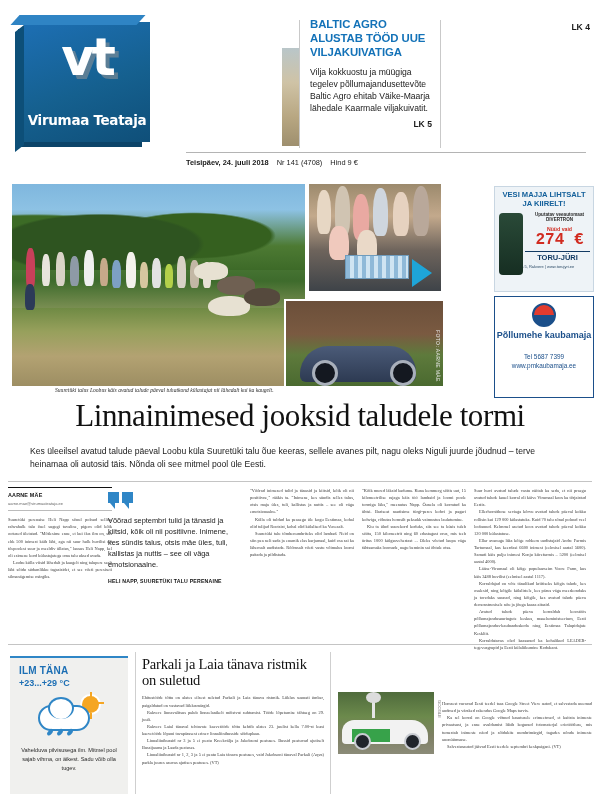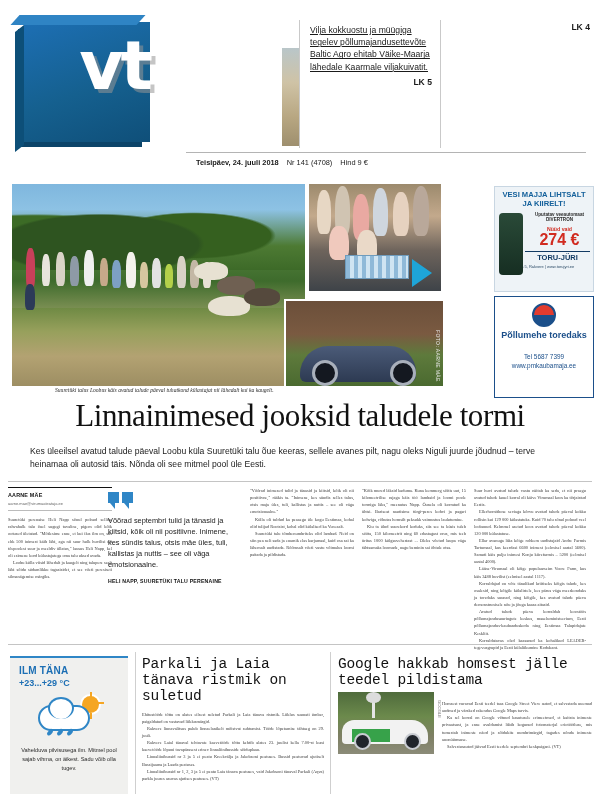--- a/index.html
+++ b/index.html
@@ -16,48 +16,48 @@
   
   .masthead{position:absolute;left:0;top:0;width:600px;height:160px;}
   .logo-wrap{position:absolute;left:14px;top:14px;width:152px;height:140px;}
   .cube{position:absolute;left:10px;top:8px;width:126px;height:120px;
         background:linear-gradient(160deg,#1d6fb4 0%,#15608f 55%,#0f4f79 100%);
         box-shadow: -7px 6px 0 -1px #0c4469;}
   .cube:before{content:"";position:absolute;left:-9px;top:-7px;width:126px;height:10px;
         background:#2f84c4;transform:skewX(-42deg);}
   .cube:after{content:"";position:absolute;left:-9px;top:3px;width:9px;height:120px;
         background:#0d4f78;transform:skewY(-38deg);transform-origin:top right;}
-  .cube-vt{position:absolute;left:0;right:0;top:10px;text-align:right;
-        font-family:"DejaVu Sans",sans-serif;font-weight:bold;font-size:68px;
+  .cube-vt{position:absolute;left:0;right:0;top:10px;text-align:center;
+        font-family:"DejaVu Sans",sans-serif;font-weight:bold;font-size:51px;
         color:#fff;letter-spacing:-3px;line-height:1;
         text-shadow:4px 4px 0 rgba(150,150,150,.55);}
   .cube-name{position:absolute;left:0;right:0;bottom:14px;text-align:center;
         font-family:"DejaVu Sans",sans-serif;font-weight:bold;font-size:13.5px;
         color:#fff;letter-spacing:-.3px;}
 
   .teaser{position:absolute;top:18px;font-family:"Liberation Sans",sans-serif;}
   .teaser-hd{color:#1372b8;font-weight:bold;font-size:11.4px;line-height:1.22;
         letter-spacing:-.1px;text-transform:uppercase;}
-  .teaser-bd{margin-top:6px;font-size:8.6px;line-height:1.42;color:#1a1a1a;text-decoration:underline;}
+  .teaser-bd{margin-top:6px;font-size:8.6px;line-height:1.42;color:#1a1a1a;}
   .teaser-pg{font-weight:bold;font-size:8.6px;text-align:right;margin-top:4px;}
   .t1{left:186px;width:108px;}
   .t1 .teaser-bd{width:88px;}
   .t2{left:310px;width:122px;}
   .vrule{position:absolute;top:20px;width:1px;background:#c9c9c9;}
   .vr1{left:299px;height:128px;}
   .vr2{left:440px;height:128px;}
   .t3{left:450px;width:140px;}
   .t3 .big{font-size:16.5px;line-height:1.2;color:#1a1a1a;font-weight:normal;
         letter-spacing:-.3px;}
   .t3 .big b{color:#1372b8;font-weight:bold;}
   .sandpic{position:absolute;left:282px;top:48px;width:17px;height:98px;
         background:linear-gradient(180deg,#b9c6c9 0%,#cfc3a6 35%,#b8a782 70%,#9e8f6e 100%);}
   .hrule{position:absolute;left:186px;top:152px;width:400px;height:1px;background:#b4b4b4;}
   .dateline{position:absolute;left:186px;top:158px;font-size:7.4px;color:#1a1a1a;}
-  .dateline b{font-weight:bold;margin-left:10px;}
+  .dateline b{font-weight:bold;}
   .dateline span{margin-left:8px;}
 
   
   .hero{position:absolute;left:12px;top:184px;width:478px;height:202px;overflow:hidden;}
   .ph-main{position:absolute;left:0;top:0;width:293px;height:202px;overflow:hidden;
         background:linear-gradient(180deg,#8fc0e2 0%,#5e8f45 22%,#3e6b2c 48%,#8e9a5f 66%,#b9a878 100%);}
   .ph-main .trees{position:absolute;left:0;top:0;width:293px;height:86px;
         background:radial-gradient(ellipse at 30% 70%,#2e5420 0 34%,transparent 36%),
                    radial-gradient(ellipse at 62% 60%,#35601f 0 30%,transparent 32%),
                    radial-gradient(ellipse at 8% 80%,#3c6b26 0 38%,transparent 40%),
@@ -88,21 +88,21 @@
   .caption{position:absolute;left:55px;top:387px;width:330px;font-size:5.6px;
         font-style:italic;color:#2a2a2a;font-family:"Liberation Serif",serif;}
 
   
   .ad1{position:absolute;left:494px;top:186px;width:98px;height:104px;
        background:#eef3f7;border:1px solid #c8d6e2;overflow:hidden;}
   .ad1 .hd{margin:4px 3px 0;text-align:center;color:#14609b;font-weight:bold;
        font-size:7.6px;line-height:1.18;}
   .ad1 .sub{margin:3px 3px 0 34px;text-align:center;color:#2b2b2b;font-weight:bold;font-size:4.6px;line-height:1.2;}
   .ad1 .now{margin:3px 3px 0 34px;text-align:center;color:#d12b20;font-weight:bold;font-size:5.2px;}
-  .ad1 .price{margin:0 3px 0 34px;text-align:center;color:#d12b20;font-weight:bold;font-size:16px;line-height:1;}
+  .ad1 .price{margin:0 3px 0 34px;text-align:center;color:#d12b20;font-weight:bold;font-size:16px;line-height:1;font-family:Liberation Mono, monospace;}
   .ad1 .brand{margin:3px 3px 0 30px;text-align:center;color:#123a63;font-weight:bold;font-size:7.5px;
        border-top:1px solid #123a63;padding-top:1px;}
   .ad1 .url{margin-top:2px;text-align:center;color:#2b4a66;font-size:4px;}
   .ad1 .pump{position:absolute;left:4px;top:26px;width:24px;height:62px;
        background:linear-gradient(180deg,#2a4a38 0%,#162e22 100%);border-radius:4px;}
   .ad2{position:absolute;left:494px;top:296px;width:98px;height:100px;
        background:#fff;border:1px solid #1b4f8a;overflow:hidden;}
   .ad2 .logo{width:20px;height:20px;margin:6px auto 0;border-radius:50%;
        border:2px solid #1b4f8a;background:linear-gradient(180deg,#e23b2e 50%,#1b4f8a 50%);}
   .ad2 .nm{text-align:center;color:#1b4f8a;font-weight:bold;font-size:9px;line-height:1.18;margin-top:3px;}
@@ -158,21 +158,21 @@
   .w-cloud:before{content:"";position:absolute;left:8px;top:-10px;width:22px;height:20px;
        border-radius:50%;background:#fff;border:2.2px solid #2f86c6;border-bottom:none;}
   .w-drop{position:absolute;width:4px;height:7px;border-radius:0 50% 50% 50%;
        background:#2f86c6;transform:rotate(45deg);top:36px;}
   .w-text{margin:5px 8px 0;text-align:center;font-size:5.6px;line-height:1.6;color:#2a2a2a;}
 
   
   .bstory{position:absolute;top:656px;}
   .bs1{left:142px;width:182px;}
   .bs2{left:338px;width:254px;}
-  .bs-hd{font-family:Liberation Mono, monospace;font-size:14.5px;line-height:1.12;
+  .bs-hd{font-family:Liberation Serif, serif;font-size:14.5px;line-height:1.12;
        color:#111;letter-spacing:-.2px;}
   .bs-body{margin-top:6px;font-family:"Liberation Serif",serif;font-size:4.4px;
        line-height:1.62;color:#3a3a3a;text-align:justify;}
   .bs-body p{margin:0;text-indent:5px;}
   .bs-body p.first{text-indent:0;}
   .gcar{position:absolute;left:338px;top:692px;width:96px;height:62px;overflow:hidden;
        background:linear-gradient(180deg,#4f6b3c 0%,#6c8a4c 40%,#7d7f63 70%,#8b8b78 100%);}
   .gcar .body{position:absolute;left:4px;bottom:10px;width:86px;height:24px;
        border-radius:12px 16px 4px 4px;background:#f2f2f2;}
   .gcar .green{position:absolute;left:14px;bottom:12px;width:38px;height:13px;background:#37a24a;}
@@ -187,28 +187,30 @@
 </head>
 <body>
 
 <div class="page">
 
   <div class="masthead">
 
     <div class="logo-wrap">
       <div class="cube">
         <div class="cube-vt">vt</div>
+        <div class="cube-name">Virumaa Teataja</div>
       </div>
     </div>
 
     <div class="sandpic"></div>
 
     <div class="vrule vr1"></div>
 
     <div class="teaser t2">
+      <div class="teaser-hd">BALTIC AGRO ALUSTAB TÖÖD UUE VILJAKUIVATIGA</div>
       <div class="teaser-bd">Vilja kokkuostu ja müügiga tegelev põllumajandusettevõte Baltic Agro ehitab Väike-Maarja lähedale Kaarmale viljakuivatit.</div>
       <div class="teaser-pg">LK 5</div>
     </div>
 
     <div class="vrule vr2"></div>
 
     <div class="teaser t3">
       <div class="teaser-pg">LK 4</div>
     </div>
 
@@ -274,21 +276,21 @@
     <div class="hd">VESI MAJJA LIHTSALT JA KIIRELT!</div>
     <div class="sub">Uputatav veeautomaat DIVERTRON</div>
     <div class="now">Nüüd vaid</div>
     <div class="price">274 €</div>
     <div class="brand">TORU-JÜRI</div>
     <div class="url">Tobia 5, Rakvere | www.torujyri.ee</div>
   </div>
 
   <div class="ad2">
     <div class="logo"></div>
-    <div class="nm">Põllumehe toredaks</div>
+    <div class="nm">Põllumehe kaubamaja</div>
     <div class="tel">Tel 5687 7399</div>
     <div class="url">www.pmkaubamaja.ee</div>
   </div>
 
   <div class="lead-hd">Linnainimesed jooksid taludele tormi</div>
   <div class="lead-sub">Kes üleeilsel avatud talude päeval Loobu küla Suuretüki talu õue keeras, sellele avanes pilt, nagu oleks Niguli juurde jõudnud – terve heinamaa oli autosid täis. Nõnda oli see mitmel pool üle Eesti.</div>
   <div class="lead-rule"></div>
 
   <div class="body-cols">
     <div class="col c1">
@@ -350,23 +352,20 @@
     <div class="bs-hd">Parkali ja Laia tänava ristmik on suletud</div>
     <div class="bs-body">
       <p class="first">Ehitustööde tõttu on alates eilsest suletud Parkali ja Laia tänava ristmik. Liiklus suunati ümber, paigaldatud on vastavad liiklusmärgid.</p>
       <p>Rakvere linnavalitsus palub linnaelanikelt mõistvat suhtumist. Tööde lõpetamise tähtaeg on 29. juuli.</p>
       <p>Rakvere Laial tänaval tehtavate kaevetööde tõttu kehtib alates 23. juulist kella 7.00-st kuni kaevetööde lõpuni tavapärasest erinev linnaliinibusside sõiduplaan.</p>
       <p>Linnaliinibussid nr 3 ja 5 ei peatu Kreekvälja ja Jakobsoni peatuses. Bussid peatuvad ajutiselt Bussijaama ja Laada peatuses.</p>
       <p>Linnaliinibussid nr 1, 2, 3 ja 5 ei peatu Laia tänava peatuses, vaid Jakobsoni tänaval Parkali (Aqva) parkla juures asuvas ajutises peatuses. (VT)</p>
     </div>
   </div>
 
-  <div class="bstory bs2">
-    <div class="bs-hd">Google hakkab homsest jälle teedel pildistama</div>
-  </div>
 
   <div class="gcar">
     <div class="body"></div>
     <div class="green"></div>
     <div class="mast"></div>
     <div class="ball"></div>
     <div class="w" style="left:16px;"></div>
     <div class="w" style="left:66px;"></div>
   </div>
   <div class="gcar-credit">GOOGLE</div>

